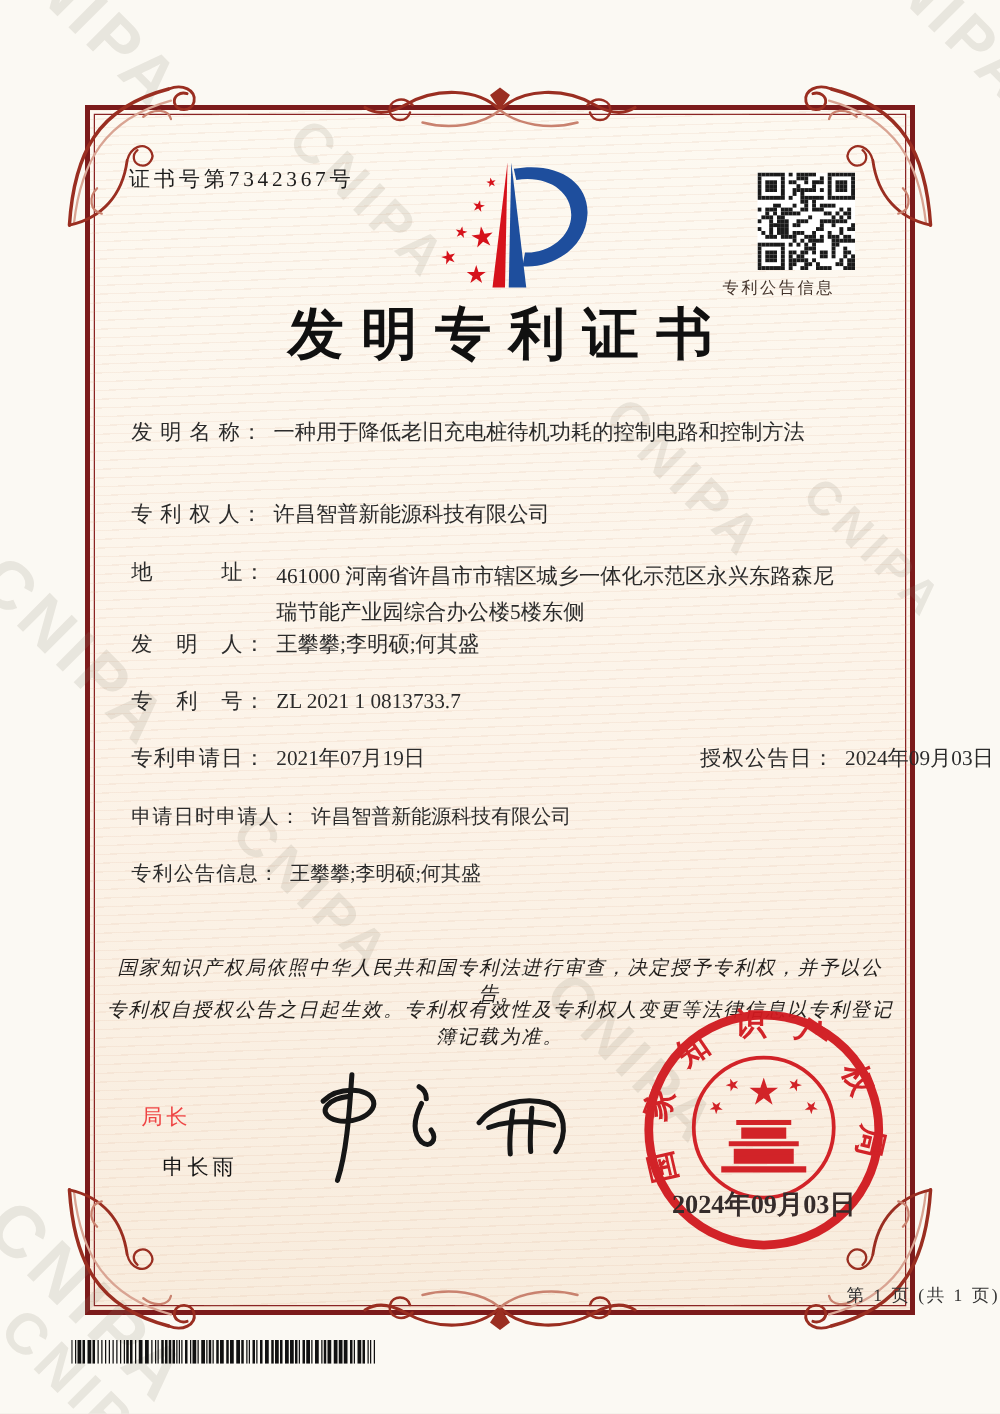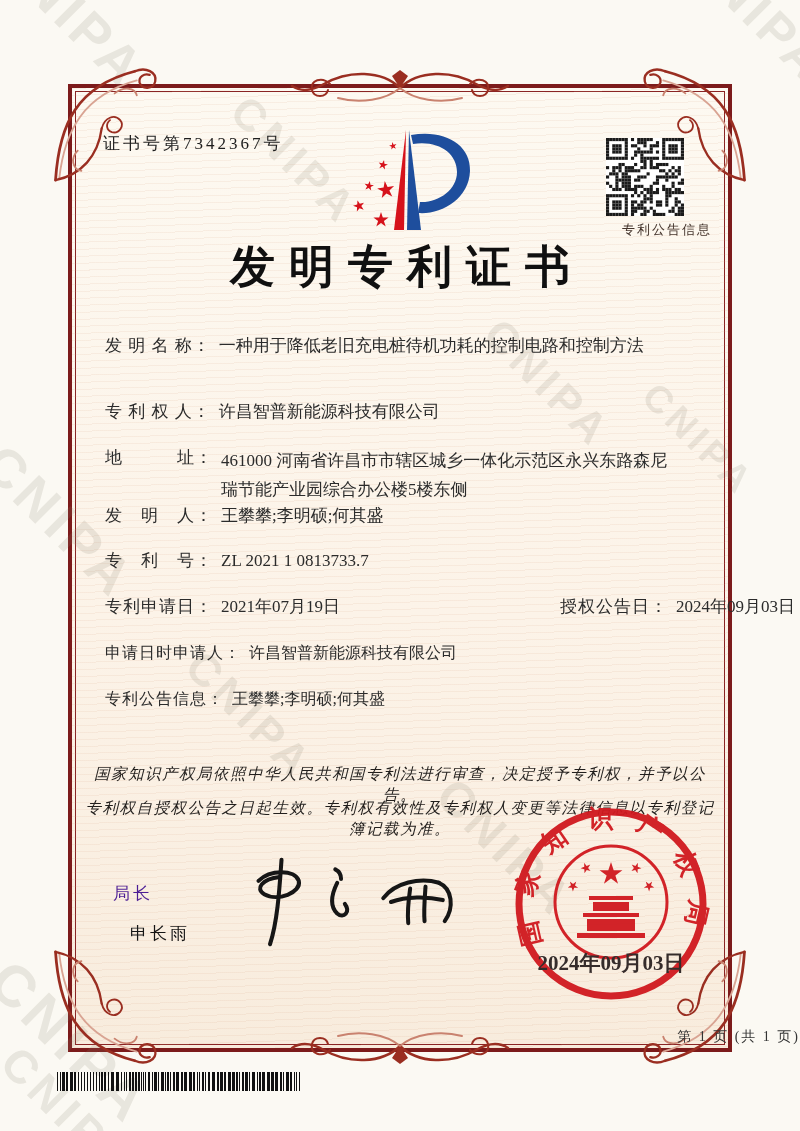--- a/index.html
+++ b/index.html
@@ -19,39 +19,39 @@
   .frame::after{content:"";position:absolute;inset:0;
         background:repeating-linear-gradient(178deg,rgba(213,158,126,0.12) 0 1px,transparent 1px 7px);}
 
   .content{position:absolute;inset:0;z-index:3;}
   .deco{position:absolute;z-index:3;pointer-events:none;}
 
   
   .cert-no{position:absolute;left:103px;top:132px;font-size:17px;letter-spacing:3px;color:#1d1d1d;}
   .logo{position:absolute;left:333px;top:127px;width:155px;height:106px;}
   .qr{position:absolute;left:606px;top:138px;width:78px;height:78px;background:#fff;}
-  .qr-label{position:absolute;left:578px;top:221px;width:134px;text-align:right;
+  .qr-label{position:absolute;left:578px;top:221px;width:134px;text-align:left;
             font-size:13px;letter-spacing:2px;color:#43332b;}
   .title{position:absolute;left:0;top:237px;width:100%;text-align:center;
          font-size:45px;font-weight:bold;letter-spacing:14px;text-indent:14px;color:#101010;}
 
   
   .row{position:absolute;left:105px;font-size:17px;color:#2b2b2b;white-space:nowrap;}
   .row .lbl{display:inline-block;letter-spacing:1px;}
   .row .val{margin-left:8px;}
   .val-block{display:inline-block;vertical-align:top;width:452px;white-space:normal;line-height:29px;margin-left:8px;}
   .col2{position:absolute;left:455px;top:0;}
 
   
   .legal{position:absolute;left:78px;width:644px;text-align:center;font-size:15.5px;
          font-style:italic;letter-spacing:1.5px;color:#221f1d;}
 
   
   .sig-title{position:absolute;left:113px;top:882px;font-family:Liberation Sans, sans-serif;
-             font-size:17px;letter-spacing:3px;color:#4c1d95;}
+             font-size:17px;letter-spacing:3px;color:#ef4444;}
   .sig-name{position:absolute;left:130px;top:922px;font-family:"Liberation Sans","DejaVu Sans",sans-serif;
             font-size:17px;letter-spacing:3px;color:#151515;}
   .autograph{position:absolute;left:222px;top:846px;width:240px;height:112px;}
 
   
   .seal{position:absolute;left:505px;top:806px;width:212px;height:200px;opacity:.95;}
 
   
   .page-info{position:absolute;left:0;top:1028px;width:100%;text-align:right;font-size:14px;
              letter-spacing:2px;color:#333;}

